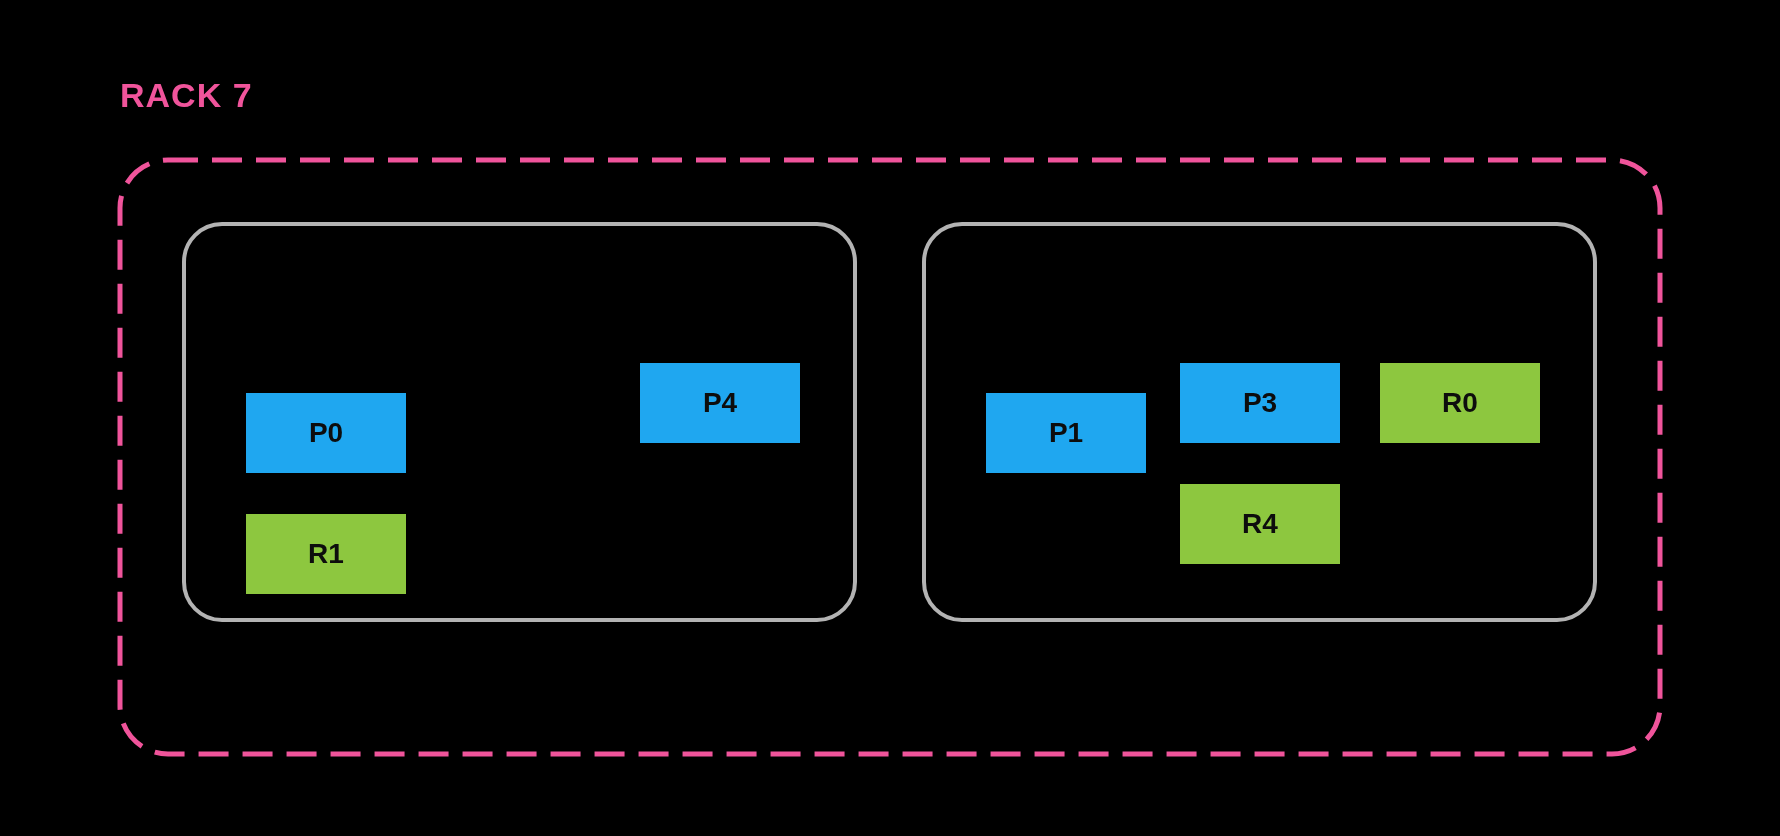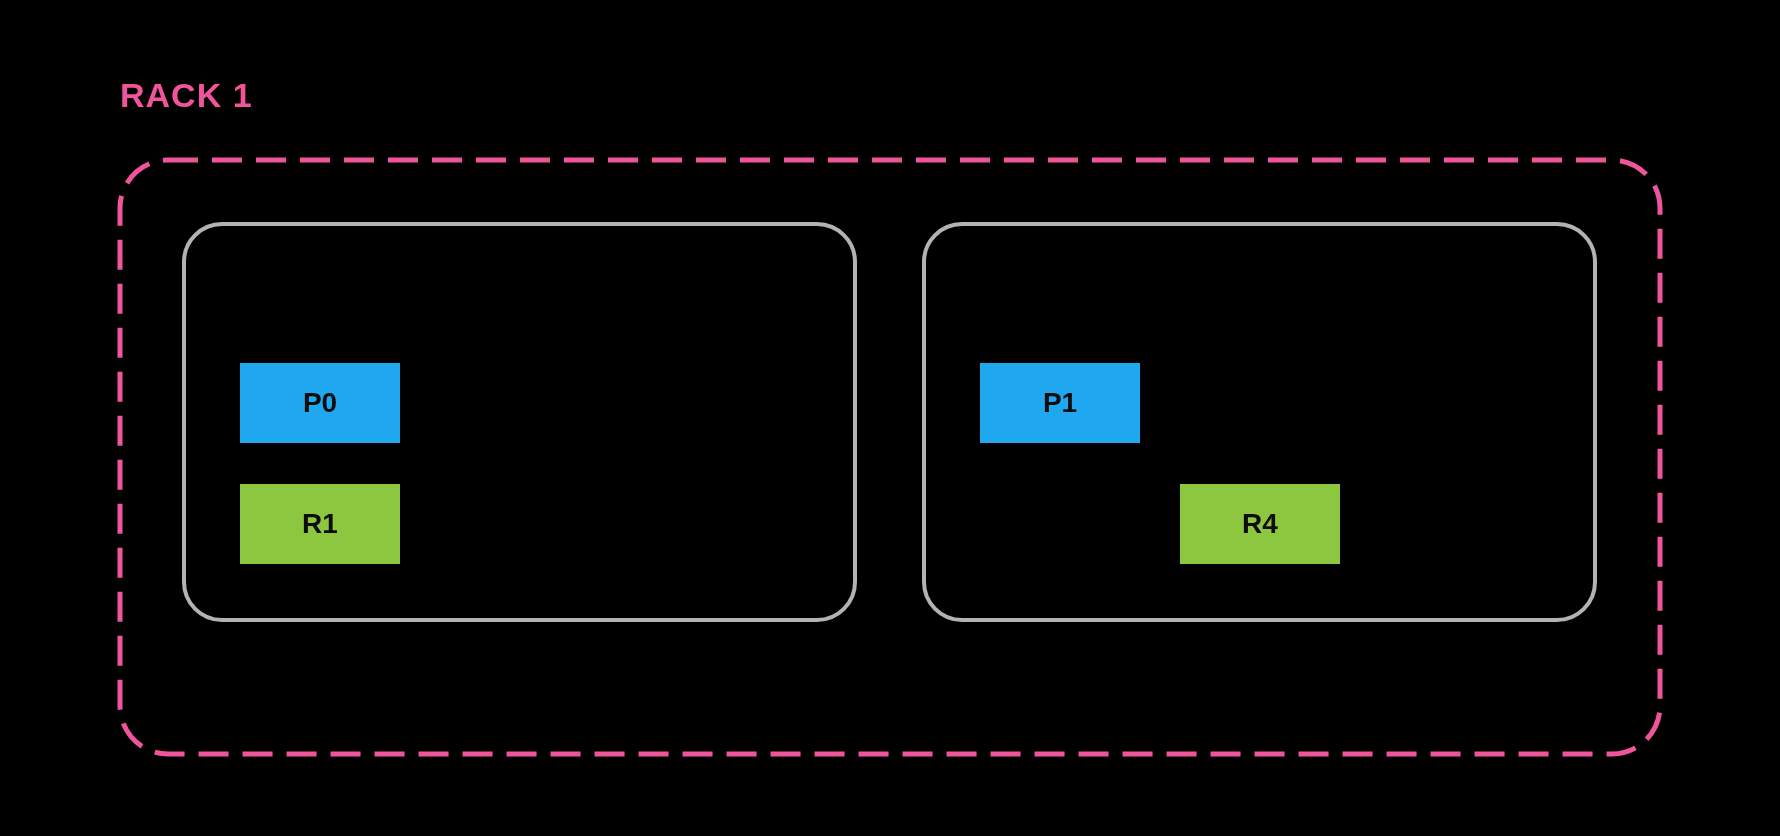--- a/index.html
+++ b/index.html
@@ -56,48 +56,57 @@
     display: flex;
     align-items: center;
     justify-content: center;
     font-size: 28px;
     font-weight: 700;
     color: var(--block-text, #0d0d0d);
   }
   .block.primary { background: var(--primary-blue, #1fa7f0); }
   .block.replica { background: var(--replica-green, #8dc73f); }
   
-  .c0 { left: 54px; }
+  .c0 { left: 60px; margin-top: 30px; }
   .c1 { left: 254px; }
   .c2 { left: 454px; }
   .r0 { top: 137px; }
   .r1 { top: 258px; }
 </style>
 </head>
 <body>
 
 <div class="canvas">
 
-  <div class="rack-title">RACK 1</div>
+  <div class="rack-title">RACK 7</div>
 
   <svg class="rack-outline-svg" viewBox="0 0 1546 600" aria-hidden="true">
     <rect x="3" y="3" width="1540" height="594" rx="48" ry="48" fill="none" style="stroke: var(--accent-pink, #f0549b);" stroke-width="5" stroke-dasharray="30 14"></rect>
   </svg>
 
   <div class="host-panel left">
     <div class="block primary c0 r0">
       <span>P0</span>
+    </div>
+    <div class="block primary c2 r0">
+      <span>P4</span>
     </div>
     <div class="block replica c0 r1">
       <span>R1</span>
     </div>
   </div>
 
   <div class="host-panel right">
     <div class="block primary c0 r0">
       <span>P1</span>
     </div>
+    <div class="block primary c1 r0">
+      <span>P3</span>
+    </div>
+    <div class="block replica c2 r0">
+      <span>R0</span>
+    </div>
     <div class="block replica c1 r1">
       <span>R4</span>
     </div>
   </div>
 
 </div>
 
 </body></html>

